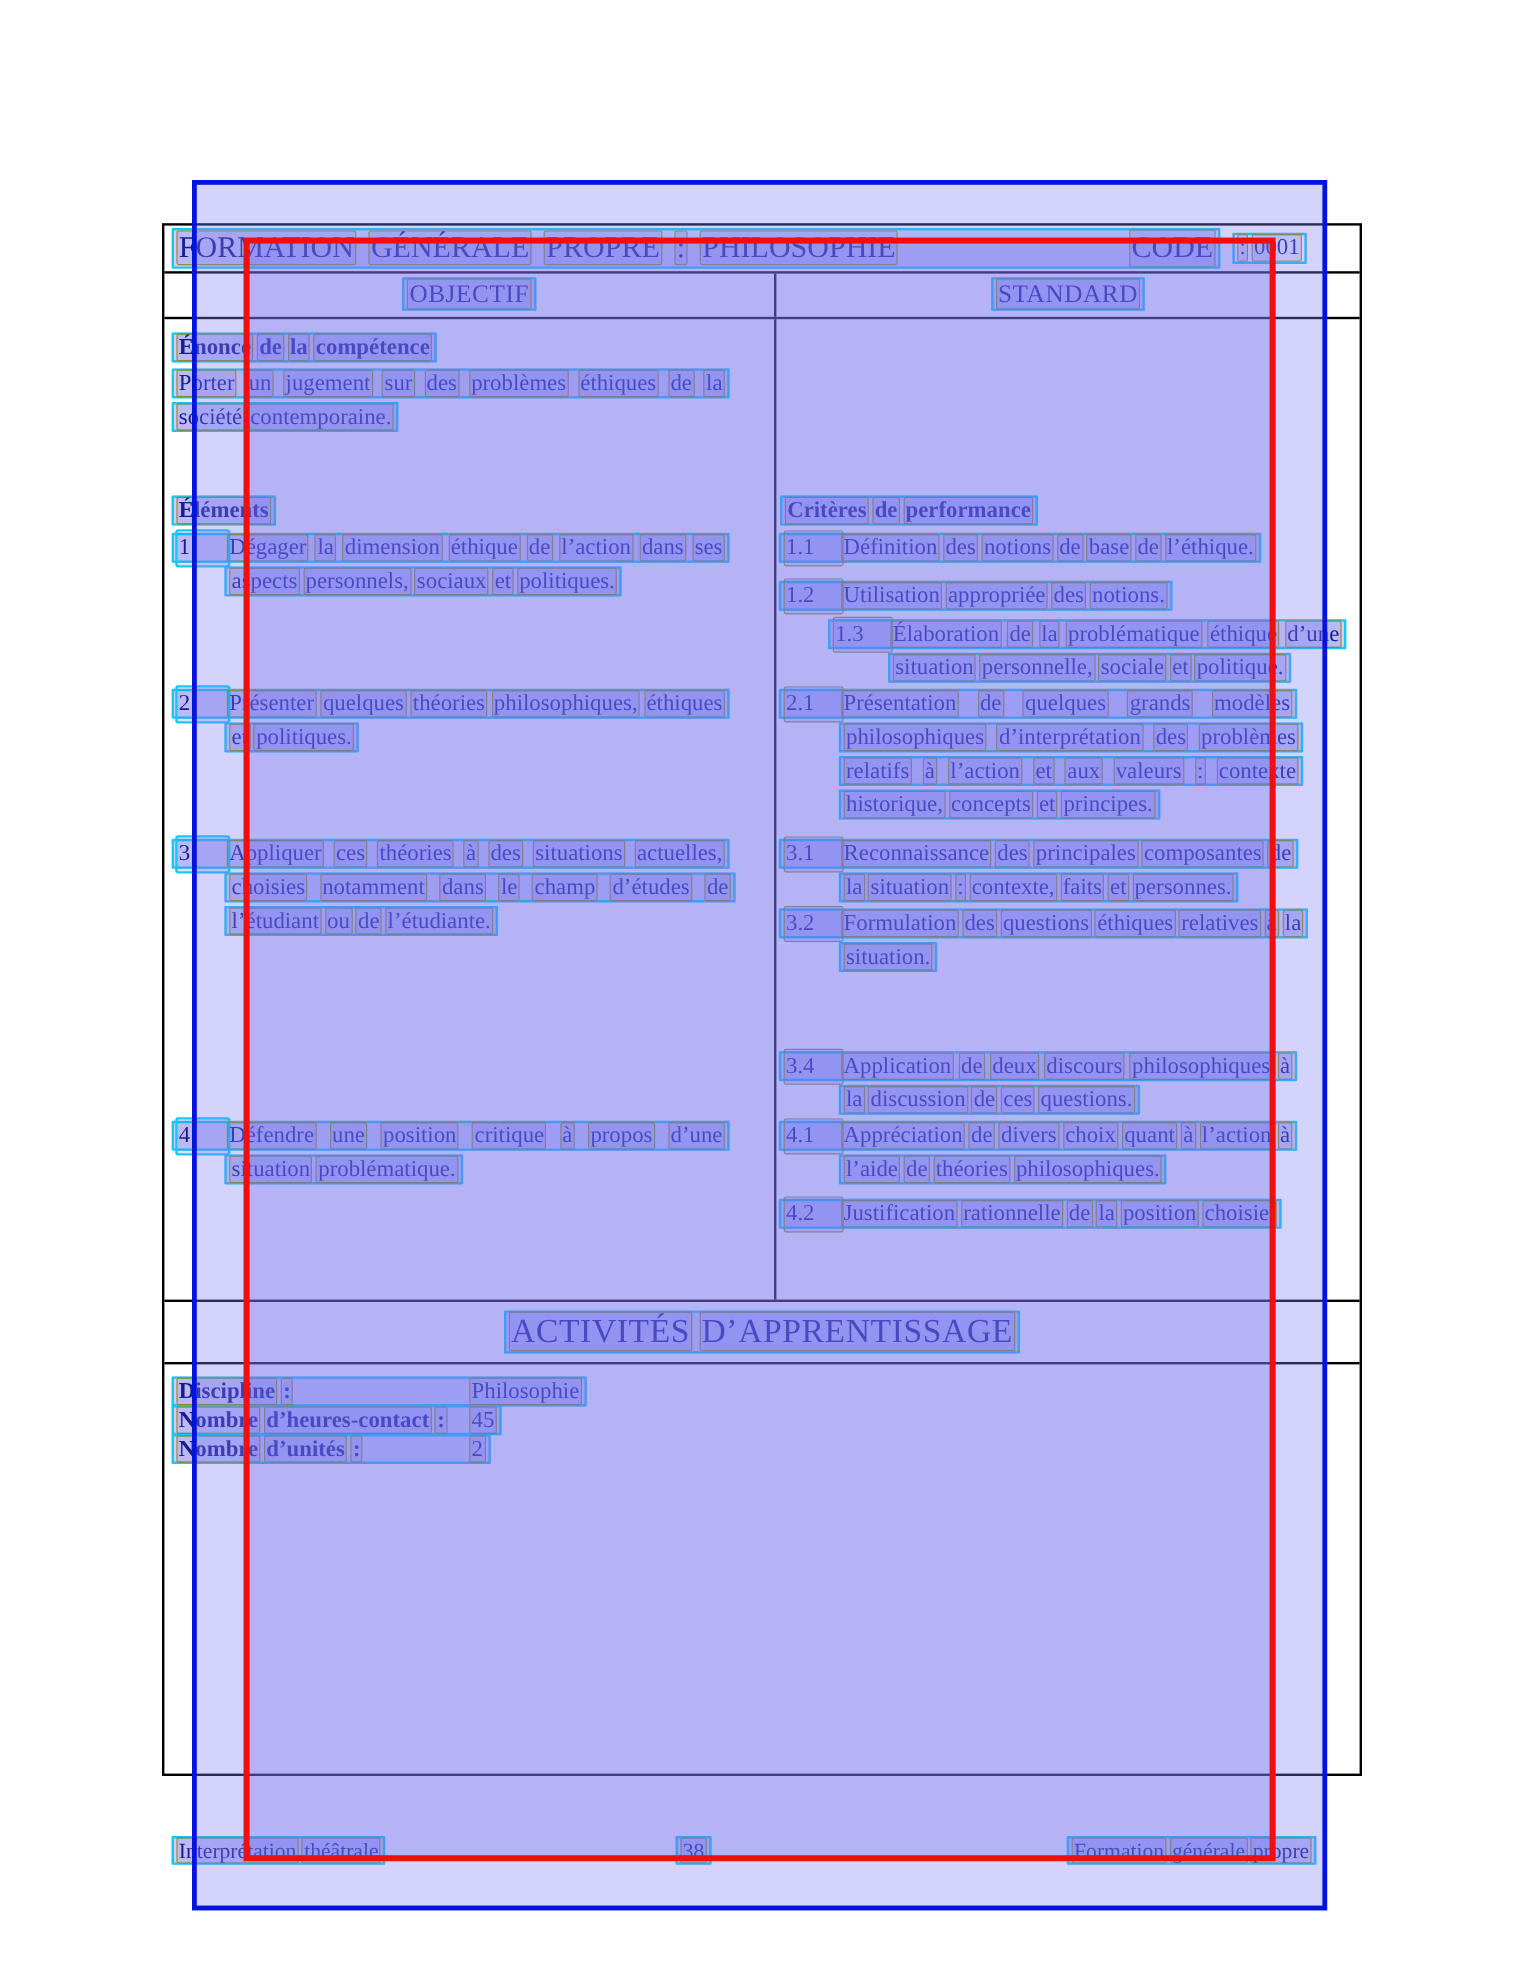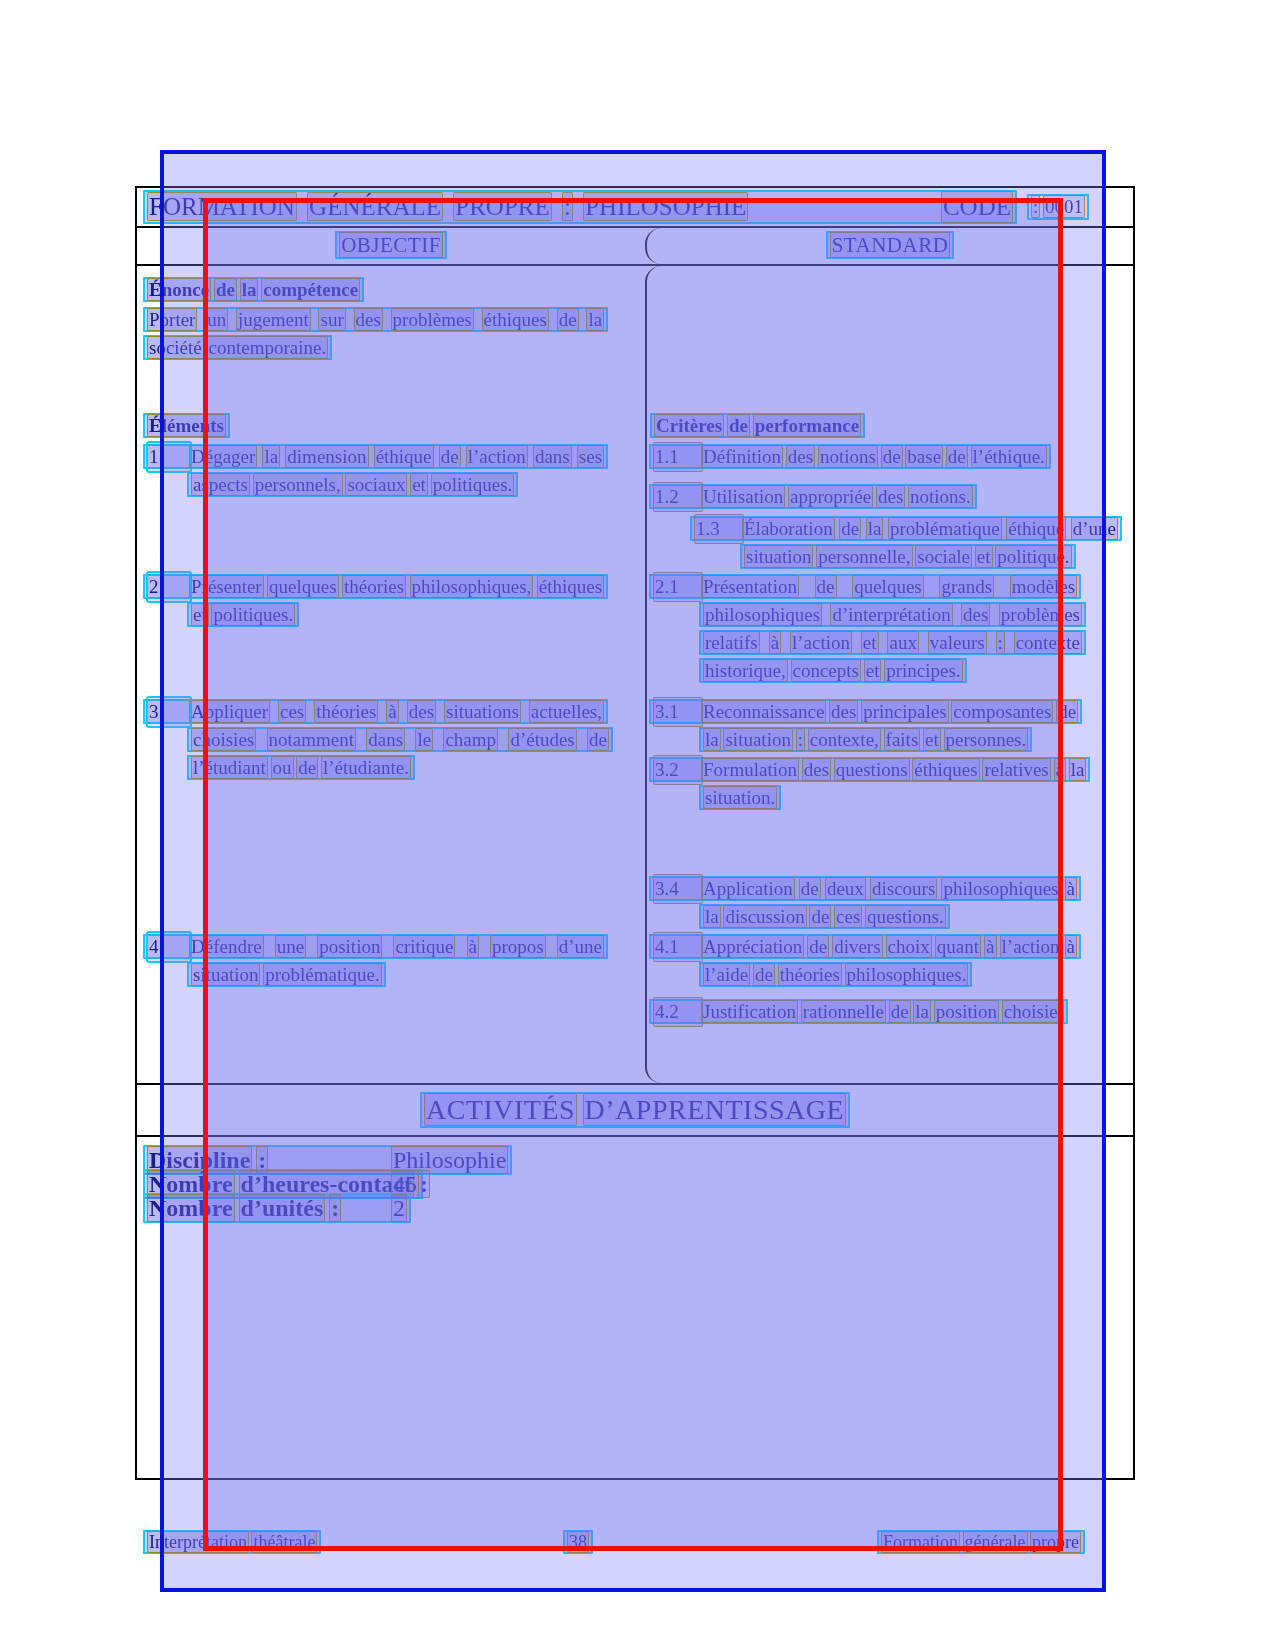--- a/index.html
+++ b/index.html
@@ -9,21 +9,21 @@
   
   .doc-table{position:absolute;left:135px;top:186px;width:1000px;height:1294px;
              border:2px solid #000;box-sizing:border-box;}
   .row{position:absolute;left:0;right:0;box-sizing:border-box;}
   .row1{top:0;height:40px;border-bottom:2px solid #000;display:flex;align-items:center;
         padding-left:6px;padding-right:44px;}
   .row2{top:40px;height:38px;border-bottom:2px solid #000;}
   .row3{top:78px;height:819px;border-bottom:2px solid #000;}
   .row4{top:897px;height:52px;border-bottom:2px solid #000;display:flex;align-items:center;justify-content:center;}
   .row5{top:949px;height:341px;}
-  .cell{position:absolute;top:0;bottom:0;box-sizing:border-box;border-radius:16px;}
+  .cell{position:absolute;top:0;bottom:0;box-sizing:border-box;}
   .cell-l{left:0;width:508px;}
   .cell-r{left:508px;right:0;border-left:2px solid #000;}
 
   
   .t{font-size:19px;line-height:28px;}
   .bold{font-weight:bold;}
   .caps{font-size:21px;letter-spacing:.5px;}
   .title-line{display:inline-block;width:866px;font-size:25px;word-spacing:6px;line-height:30px;}
   .code-float{float:right;}
   .code-val{font-size:19px;margin-left:10px;white-space:nowrap;}
@@ -40,21 +40,21 @@
   
   .hl{background:rgba(72,72,228,0.26);
       border:2px solid #12c9f7;border-radius:1px;padding:0 3px;
       box-decoration-break:clone;-webkit-box-decoration-break:clone;}
   .hl.white{background:rgba(255,255,255,0.9);}
   .w{box-shadow:0 0 0 1px rgba(150,130,10,0.9);background:rgba(75,75,228,0.17);
      padding:0 1px;border-radius:1px;}
   .num-cyan{box-shadow:0 0 0 2px #12c9f7;}
 
   
-  .field{position:absolute;left:6px;line-height:26px;font-size:24px;white-space:nowrap;}
+  .field{position:absolute;left:6px;line-height:26px;font-size:19px;white-space:nowrap;}
   .field-label{display:inline-block;width:244px;font-weight:bold;}
 
   
   .footer-item{position:absolute;top:1530px;font-size:18px;line-height:24px;white-space:nowrap;}
 
   
   .overlay{position:absolute;pointer-events:none;box-sizing:border-box;z-index:10;}
   .overlay-blue{left:160px;top:150px;width:946px;height:1442px;
                 border:4px solid #0014dd;background:rgba(125,125,242,0.34);}
   .overlay-red{left:203px;top:198px;width:860px;height:1353px;
@@ -162,19 +162,19 @@
       </div>
     </div>
   </div>
 
   <span class="footer-item" style="left:143px;">
     <span class="hl"><span class="w">Interprétation</span> <span class="w">théâtrale</span></span>
   </span>
   <span class="footer-item" style="left:563px;">
     <span class="hl"><span class="w">38</span></span>
   </span>
-  <span class="footer-item" style="right:190px;">
+  <span class="footer-item" style="right:178px;">
     <span class="hl"><span class="w">Formation</span> <span class="w">générale</span> <span class="w">propre</span></span>
   </span>
 
   <div class="overlay overlay-blue"></div>
   <div class="overlay overlay-red"></div>
 </div>
 
 </body></html>

